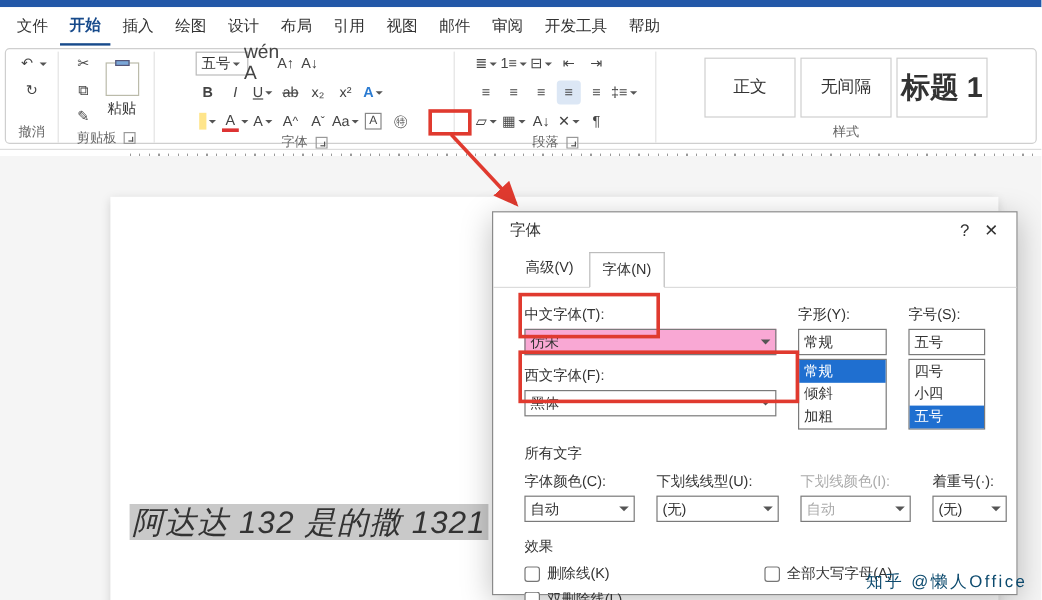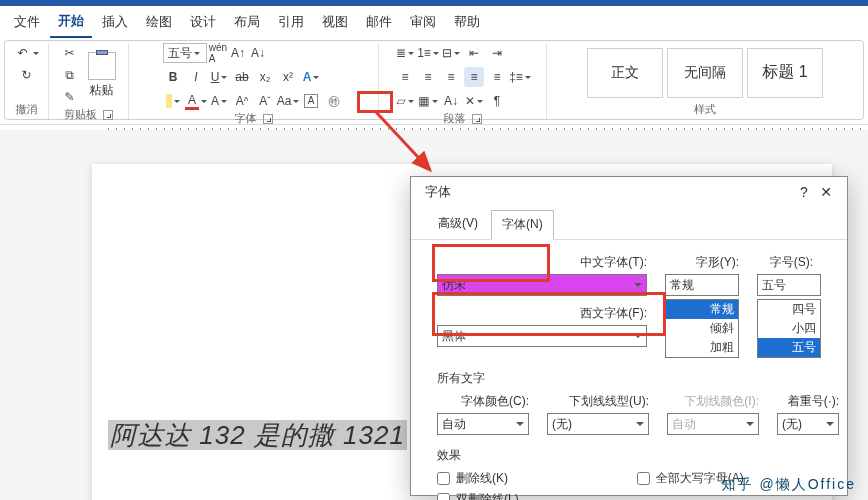--- a/index.html
+++ b/index.html
@@ -32,21 +32,21 @@
 .minibtn { width: 18px; height: 18px; display: flex; align-items: center; justify-content: center; font-size: 12px; color: #444; }
 .fmtgrid { display: flex; gap: 3px; }
 .fmtgrid .minibtn { width: 20px; height: 20px; }
 .underline { text-decoration: underline; }
 .strike { text-decoration: line-through; text-align: right; }
 .colorbar { width: 14px; height: 3px; display: block; }
 .hl { background: #ffe58a; width: 16px; height: 14px; }
 .Abox { border: 1px solid #888; width: 14px; height: 14px; font-size: 10px; line-height: 12px; text-align: center; }
 
 .stylebox { border: 1px solid #cfcfcf; width: 76px; height: 50px; display: flex; align-items: center; justify-content: center; font-size: 14px; }
-.stylebox.h1 { font-size: 16px; font-weight: 400; }
+.stylebox.h1 { font-size: 24px; font-weight: 700; }
 .styles-row { display: flex; gap: 4px; align-items: center; }
 
 
 .ruler { height: 18px; background: #fff; margin-top: 4px; position: relative; border-top: 1px solid #ddd; }
 .ruler-track { position: absolute; left: 108px; right: 4px; top: 3px; height: 12px; background: repeating-linear-gradient(to right, #999 0, #999 1px, transparent 1px, transparent 8px); }
 
 
 .doc { position: absolute; left: 0; right: 0; top: 130px; bottom: 0; background: #f5f5f5; }
 .page { position: absolute; left: 92px; top: 34px; width: 740px; height: 420px; background: #fff; box-shadow: 0 2px 8px rgba(0,0,0,.15); }
 .doc-text { position: absolute; left: 16px; top: 254px; font-size: 26px; font-family: "FangSong","仿宋",serif; letter-spacing: 1px; font-style: italic; }
@@ -59,25 +59,25 @@
 
 .dialog { position: absolute; left: 410px; top: 176px; width: 438px; height: 320px; background: #fff; border: 1px solid #8a8a8a; box-shadow: 0 6px 24px rgba(0,0,0,.25); display: flex; flex-direction: column; font-size: 12px; }
 .dlg-title { display: flex; align-items: center; padding: 6px 10px 4px 14px; }
 .dlg-title .t { flex: 1; font-size: 13px; }
 .dlg-title .x { width: 22px; text-align: center; font-size: 14px; }
 .dlg-tabs { display: flex; gap: 2px; padding: 4px 10px 0 16px; border-bottom: 1px solid #dcdcdc; }
 .dlg-tab { padding: 5px 10px 6px 10px; border: 1px solid transparent; border-bottom: none; font-size: 12px; }
 .dlg-tab.active { border-color: #bcbcbc; border-bottom: 1px solid #fff; background: #fff; position: relative; top: 1px; }
 .dlg-body { padding: 14px 16px 6px 26px; display: flex; flex-direction: column; gap: 6px; }
 .row { display: flex; gap: 18px; }
-.field { display: flex; flex-direction: column; gap: 3px; text-align: right; }
+.field { display: flex; flex-direction: column; gap: 3px; }
 .field label { font-size: 12px; }
 .combo { border: 1px solid #7a7a7a; height: 22px; display: flex; align-items: center; padding: 0 4px; background: #fff; position: relative; }
 .combo .caret { position: absolute; right: 4px; top: 8px; border: 4px solid transparent; border-top-color: #555; }
-.combo.sel { background: #d946ef; }
+.combo.sel { background: #f9a8d4; }
 .listbox { border: 1px solid #7a7a7a; background: #fff; font-size: 12px; }
 .listbox .opt { padding: 1px 4px; }
 .listbox .opt.hi { background: #1f6fd0; color: #fff; }
 .section-title { font-size: 12px; margin-top: 6px; }
 .cb { display: flex; align-items: center; gap: 6px; }
 .cb input { width: 13px; height: 13px; }
 .disabled { color: #aaa; }
 
 .watermark { position: absolute; right: 12px; bottom: 6px; color: #0c4a6e; font-size: 14px; letter-spacing: 2px; }
 </style>
@@ -90,20 +90,21 @@
   <div class="tab">文件</div>
   <div class="tab active">开始</div>
   <div class="tab">插入</div>
   <div class="tab">绘图</div>
   <div class="tab">设计</div>
   <div class="tab">布局</div>
   <div class="tab">引用</div>
   <div class="tab">视图</div>
   <div class="tab">邮件</div>
   <div class="tab">审阅</div>
+  <div class="tab">开发工具</div>
   <div class="tab">帮助</div>
 </div>
 
 <div class="ribbon">
 
   <div class="group" style="width:44px">
     <div class="group-body vcol">
       <div class="btn dd">
           <span class="icon">↶</span>
         </div>
@@ -137,21 +138,21 @@
     <div class="group-label">
         <span>剪贴板</span>
         <span class="launcher"></span>
       </div>
   </div>
 
   <div class="group" style="width:250px">
     <div class="group-body vcol" style="align-items:flex-start;gap:4px">
       <div class="fontrow">
         <div class="fontbox size dd">五号</div>
-        <div class="minibtn btn" style="font-size:10px">wén<br>A</div>
+        <div class="minibtn btn" style="font-size:16px">wén<br>A</div>
         <div class="minibtn btn">A↑</div>
         <div class="minibtn btn">A↓</div>
       </div>
       <div class="fmtgrid">
         <div class="minibtn btn">
             <b>B</b>
           </div>
         <div class="minibtn btn">
             <i>I</i>
           </div>

